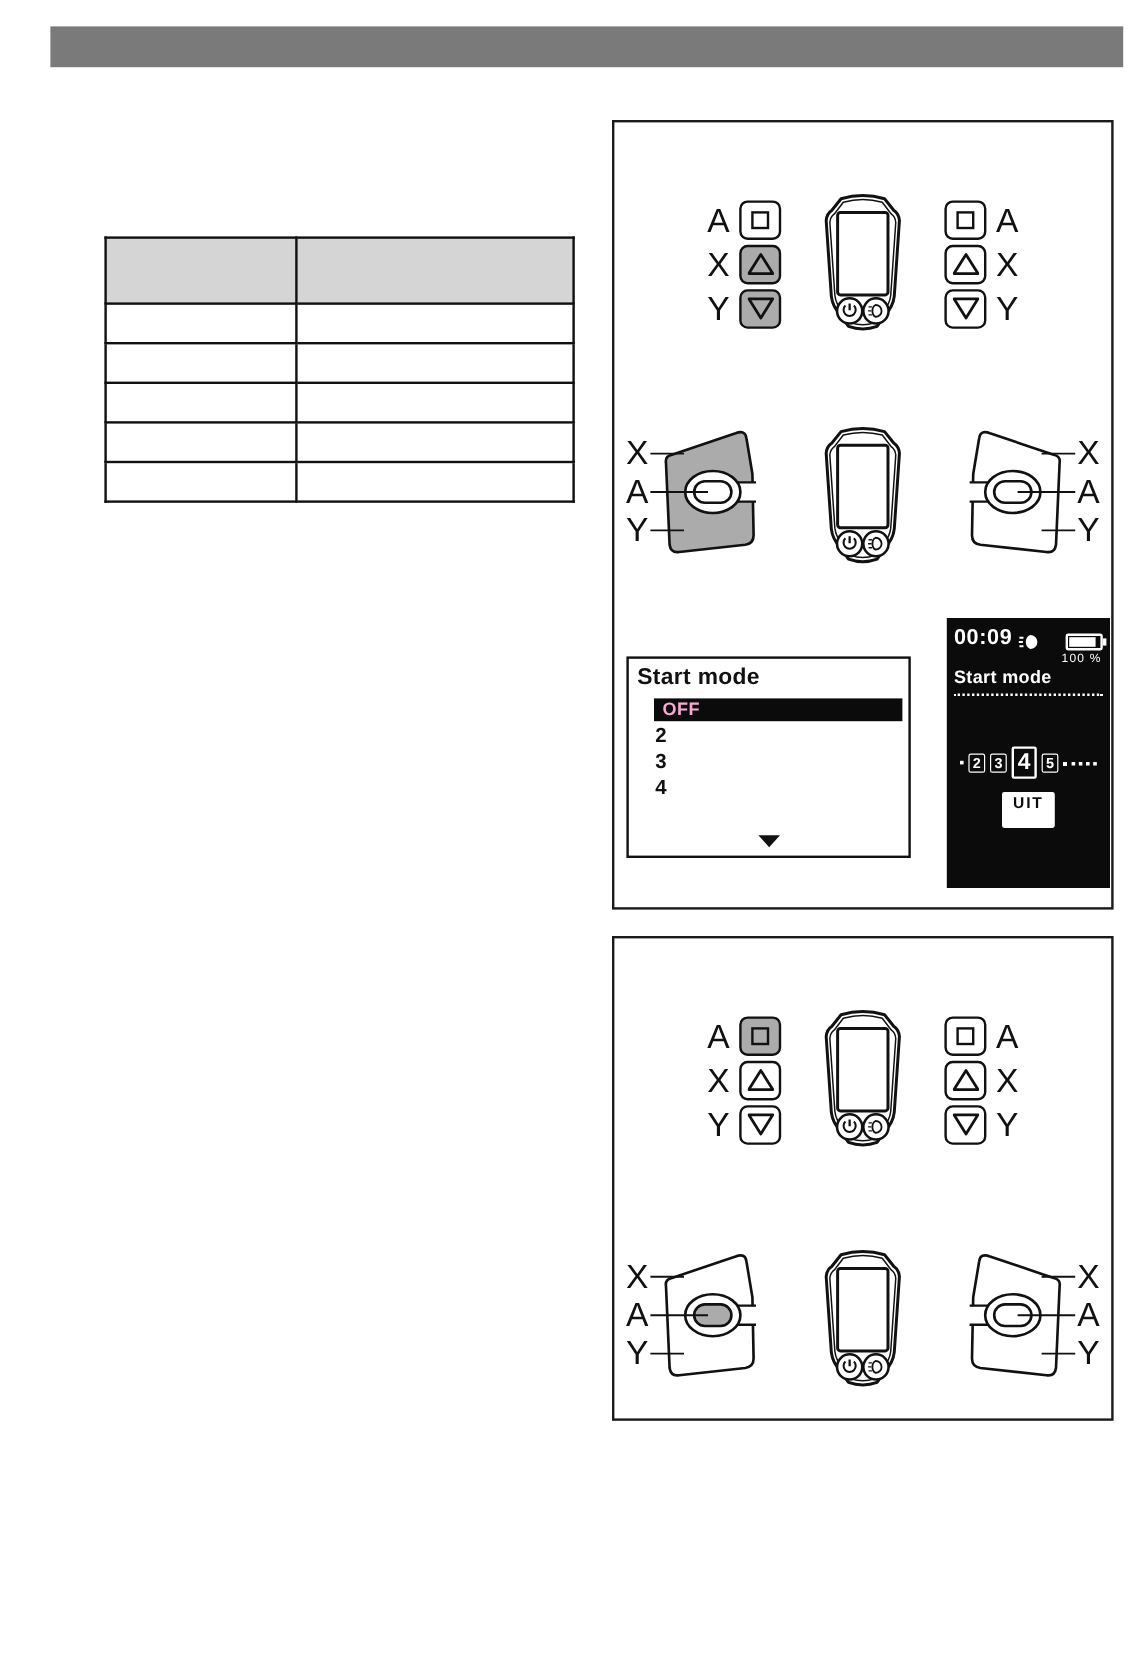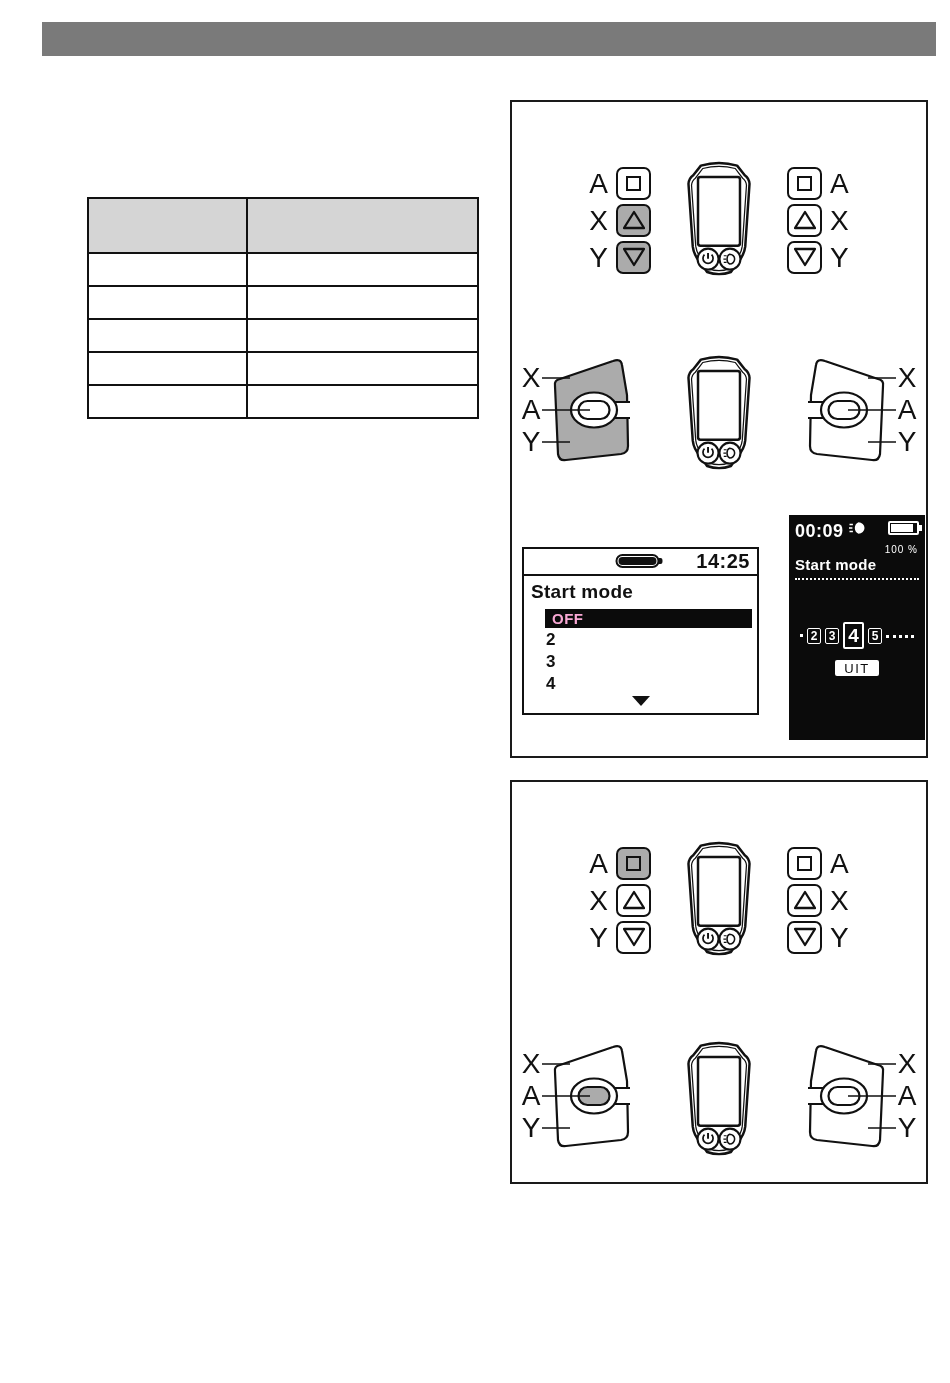--- a/index.html
+++ b/index.html
@@ -67,37 +67,37 @@
     font-size:15px;font-weight:700;line-height:19px;padding-left:7px;box-sizing:border-box;letter-spacing:.5px;}
   .sw-items{margin:1px 0 0 22px;}
   .sw-item{font-size:17px;font-weight:700;line-height:22px;}
   .sw-arrow{position:absolute;left:50%;bottom:7px;transform:translateX(-50%);
     width:0;height:0;border-left:9px solid transparent;border-right:9px solid transparent;border-top:10px solid #111;}
   
   .screen-black{
     position:absolute;left:277px;top:413px;width:136px;height:225px;
     background:#0b0b0b;color:#fff;box-sizing:border-box;padding:6px 6px 0 6px;overflow:hidden;
   }
-  .sb-row1{display:flex;align-items:flex-start;}
+  .sb-row1{display:flex;align-items:flex-end;}
   .sb-time{font-size:18px;font-weight:700;letter-spacing:.5px;}
   .sb-light{margin-left:4px;display:block;}
   .sb-batt{margin-left:auto;position:relative;width:31px;height:14px;border:2px solid #fff;border-radius:2px;box-sizing:border-box;padding:1px;}
   .sb-batt .fill{width:86%;height:100%;background:#fff;}
   .sb-batt .nub{position:absolute;right:-5px;top:2px;width:3px;height:6px;background:#fff;}
   .sb-pct{text-align:right;font-size:10px;margin-top:2px;padding-right:1px;letter-spacing:1px;}
   .sb-title{font-size:15px;font-weight:700;margin-top:1px;letter-spacing:.3px;
     border-bottom:2px dotted #fff;padding-bottom:5px;}
   .sb-levels{margin-top:42px;display:flex;align-items:center;justify-content:center;gap:4px;}
   .lvl-dot{width:3px;height:3px;background:#fff;}
   .lvl{width:14px;height:16px;border:1.6px solid #fff;border-radius:2px;box-sizing:border-box;
     display:flex;align-items:center;justify-content:center;font-size:12px;font-weight:700;}
   .lvl.big{width:21px;height:27px;border-width:2px;font-size:19px;}
   .lvl-dots{width:28px;border-top:3px dotted #fff;margin-top:1px;}
   .sb-uit{margin:11px auto 0 auto;width:max-content;background:#fff;color:#0b0b0b;
-    font-size:13px;font-weight:400;padding:1px 9px 0 9px;border-radius:2px;letter-spacing:1.5px;}
+    font-size:13px;font-weight:700;padding:1px 9px 14px 9px;border-radius:2px;letter-spacing:1.5px;}
   svg .ink{stroke:#111;}
 </style>
 </head>
 <body>
 
 <svg width="0" height="0" style="position:absolute" aria-hidden="true">
   <defs>
     <symbol id="device-sym" viewBox="0 0 90 130">
       <path class="ink" d="M 26,8 Q 45,2.5 64,8 L 72,18 Q 76.5,21 77,27 L 72.5,93 Q 71.5,102 64.5,109.5 L 57.5,119.5 Q 45,124 32.5,119.5 L 25.5,109.5 Q 18.5,102 17.5,93 L 13,27 Q 13.5,21 18,18 Z" fill="#ffffff" stroke-width="2.6" stroke-linejoin="round"></path>
       <path class="ink" d="M 28,11 Q 45,6.5 62,11 L 69.8,21.2 Q 73.4,23.7 73.8,28.6 L 69.4,92.4 Q 68.5,100.4 62.3,107 L 55.6,116.2 Q 45,120 34.4,116.2 L 27.7,107 Q 21.5,100.4 20.6,92.4 L 16.2,28.6 Q 16.6,23.7 20.2,21.2 Z" fill="none" stroke-width="1.3"></path>
@@ -240,27 +240,20 @@
         </svg>
       <svg class="rocker" width="150" height="122" viewBox="0 0 150 122">
         <use href="#rocker-right-sym"></use>
         <text class="rocker-label" x="139" y="34" text-anchor="middle">X</text>
         <text class="rocker-label" x="139" y="66" text-anchor="middle">A</text>
         <text class="rocker-label" x="139" y="98" text-anchor="middle">Y</text>
       </svg>
     </div>
 
     <div class="screen-white">
-      <div class="sw-status">
-        <div class="sw-batt">
-            <div class="fill"></div>
-            <div class="nub"></div>
-          </div>
-        <div class="sw-time">14:25</div>
-      </div>
       <div class="sw-title">Start mode</div>
       <div class="sw-sel">OFF</div>
       <div class="sw-items">
         <div class="sw-item">2</div>
         <div class="sw-item">3</div>
         <div class="sw-item">4</div>
       </div>
       <div class="sw-arrow"></div>
     </div>
 

